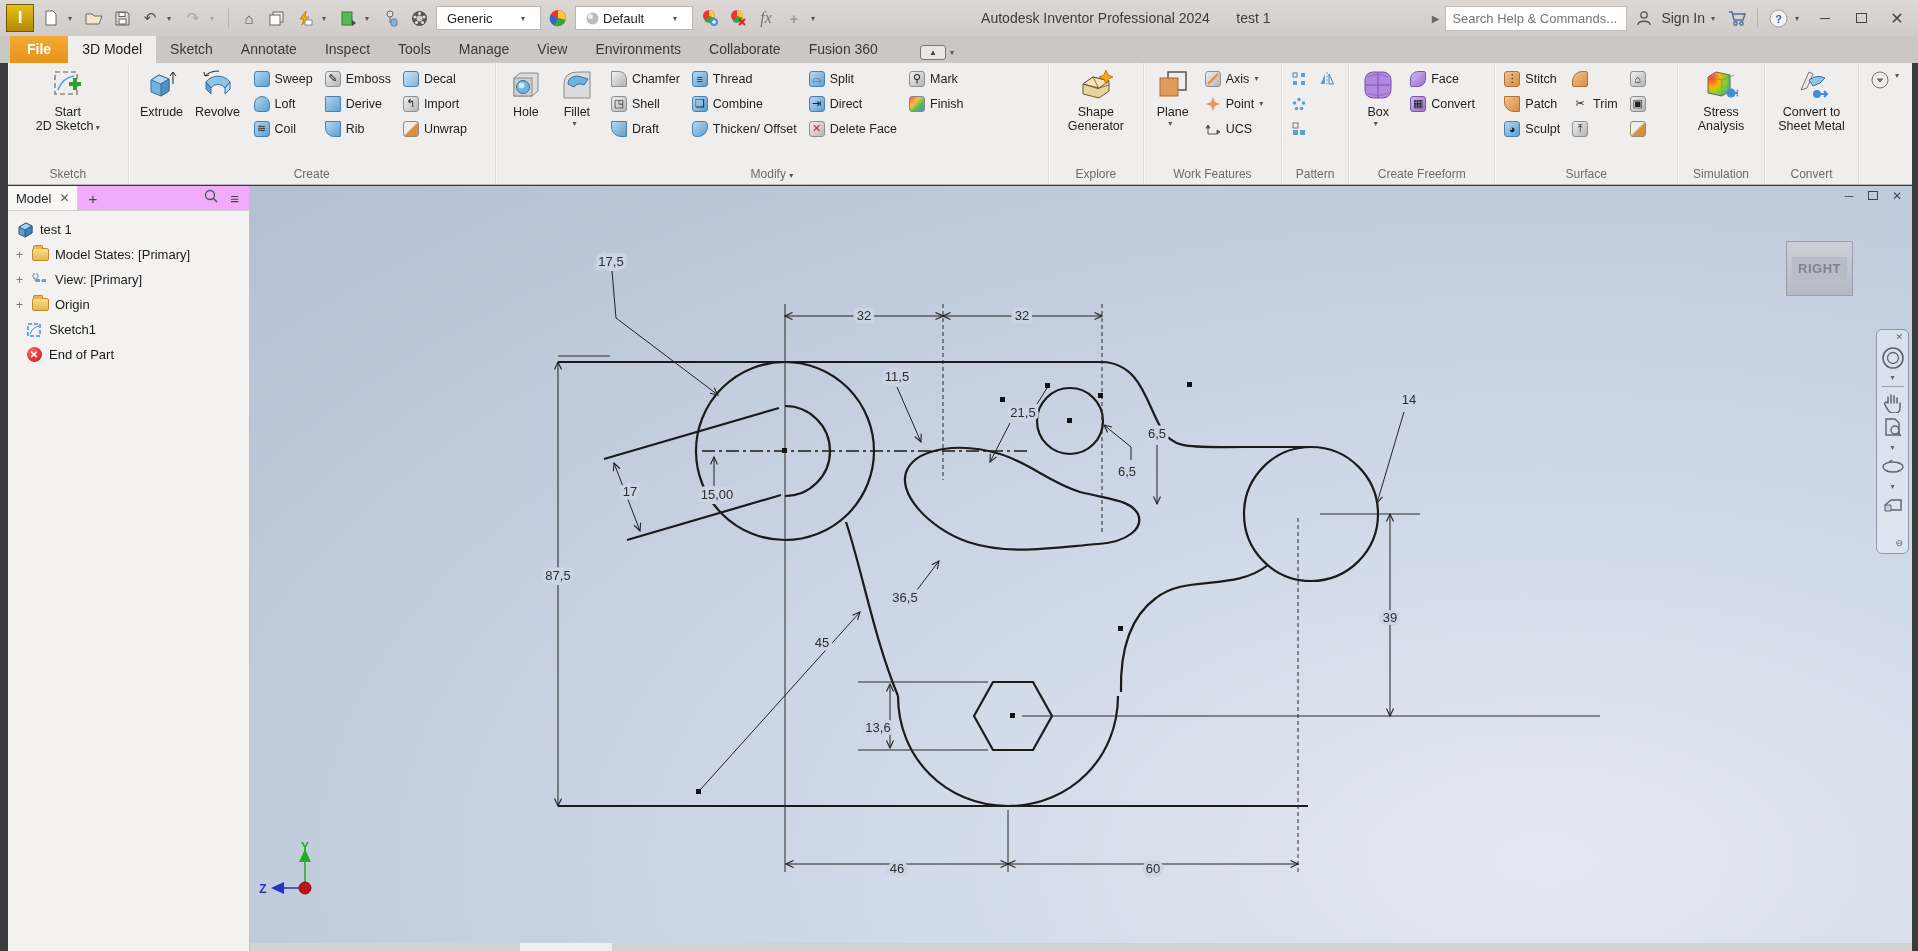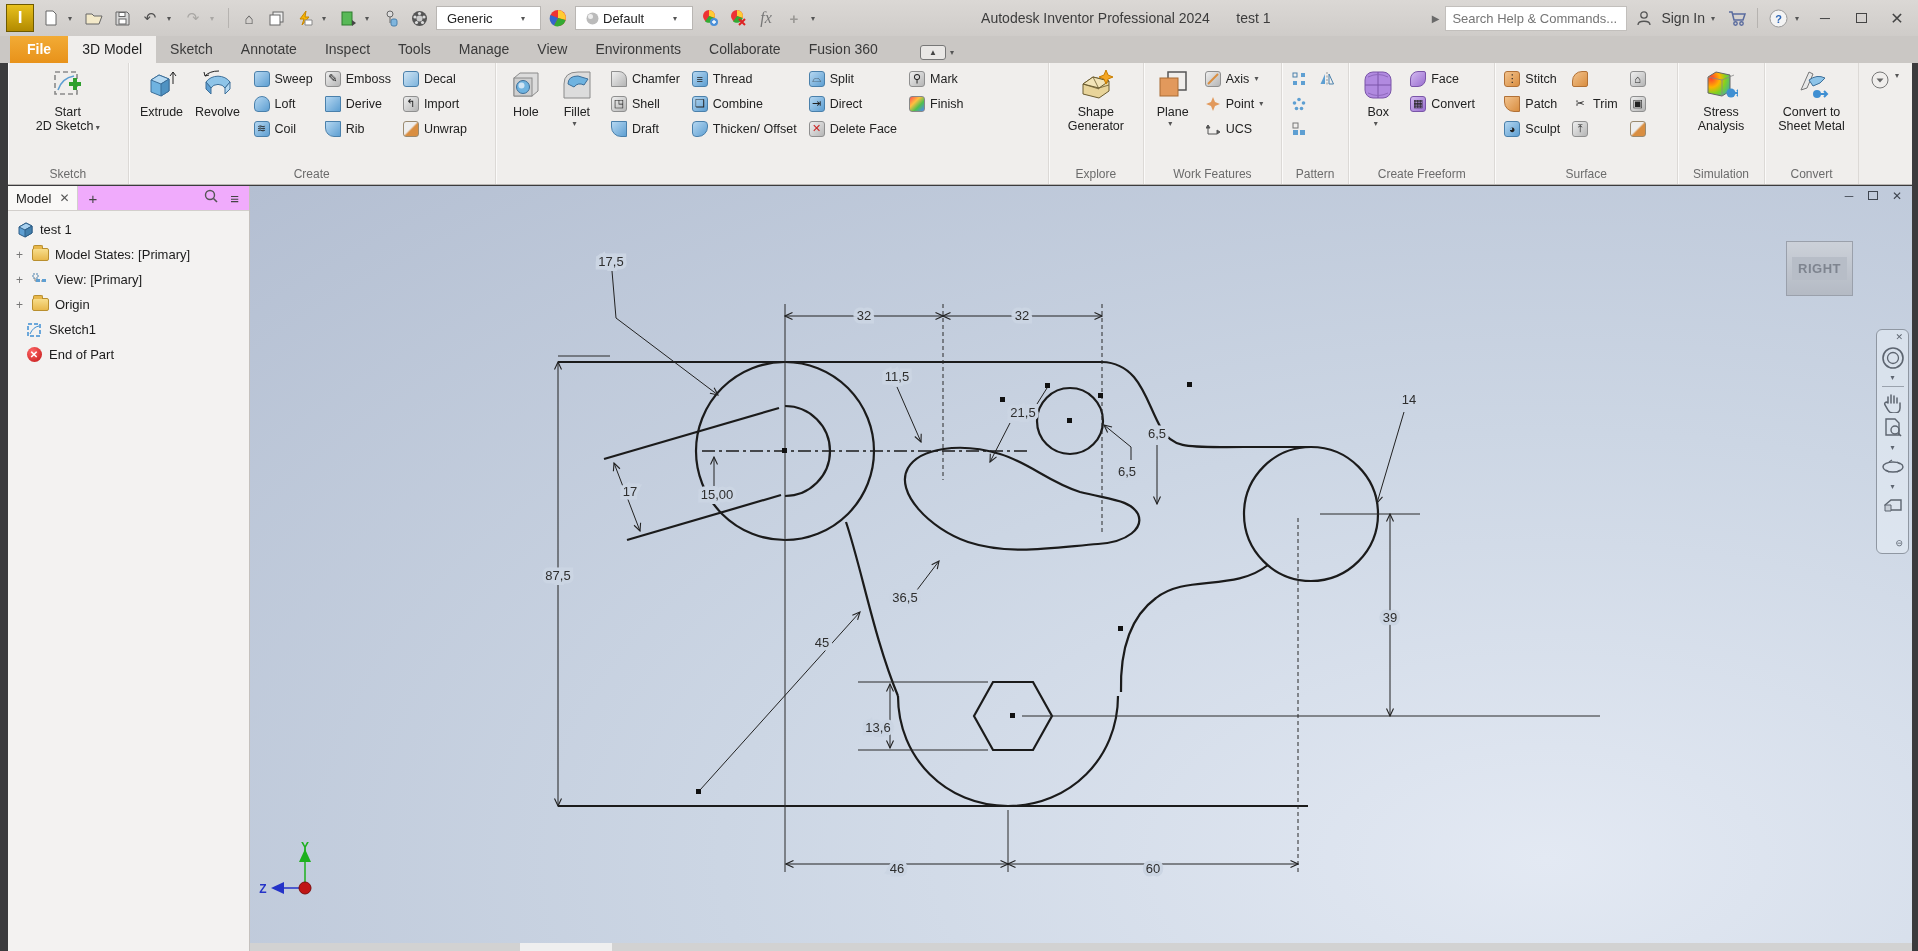--- a/index.html
+++ b/index.html
@@ -414,20 +414,21 @@
         <div class="sb">
             <span class="si g">⚲</span>
             <span>Mark</span>
           </div>
         <div class="sb">
             <span class="si m"></span>
             <span>Finish</span>
           </div>
       </div>
     </div>
+    <div class="panel-label"><span>Modify</span> <span class="dd">▾</span></div>
   </div>
 
   <div class="panel" style="width:96px">
     <div class="panel-body" style="justify-content:center">
       <div class="bigbtn" style="width:72px">
         <span class="bigicon">
           <svg width="36" height="34">
               <path d="M4,16 l10,-7 16,4 v10 l-10,7 -16,-4 z" fill="#e8d49a" stroke="#6b5c30"></path>
               <path d="M4,16 l10,-7 16,4 -10,7 z" fill="#f2e4b8" stroke="#6b5c30"></path>
               <path d="M14,9 l6,12 M4,16 l16,5 M20,20 l10,-3" stroke="#6b5c30" stroke-width="0.8"></path>

